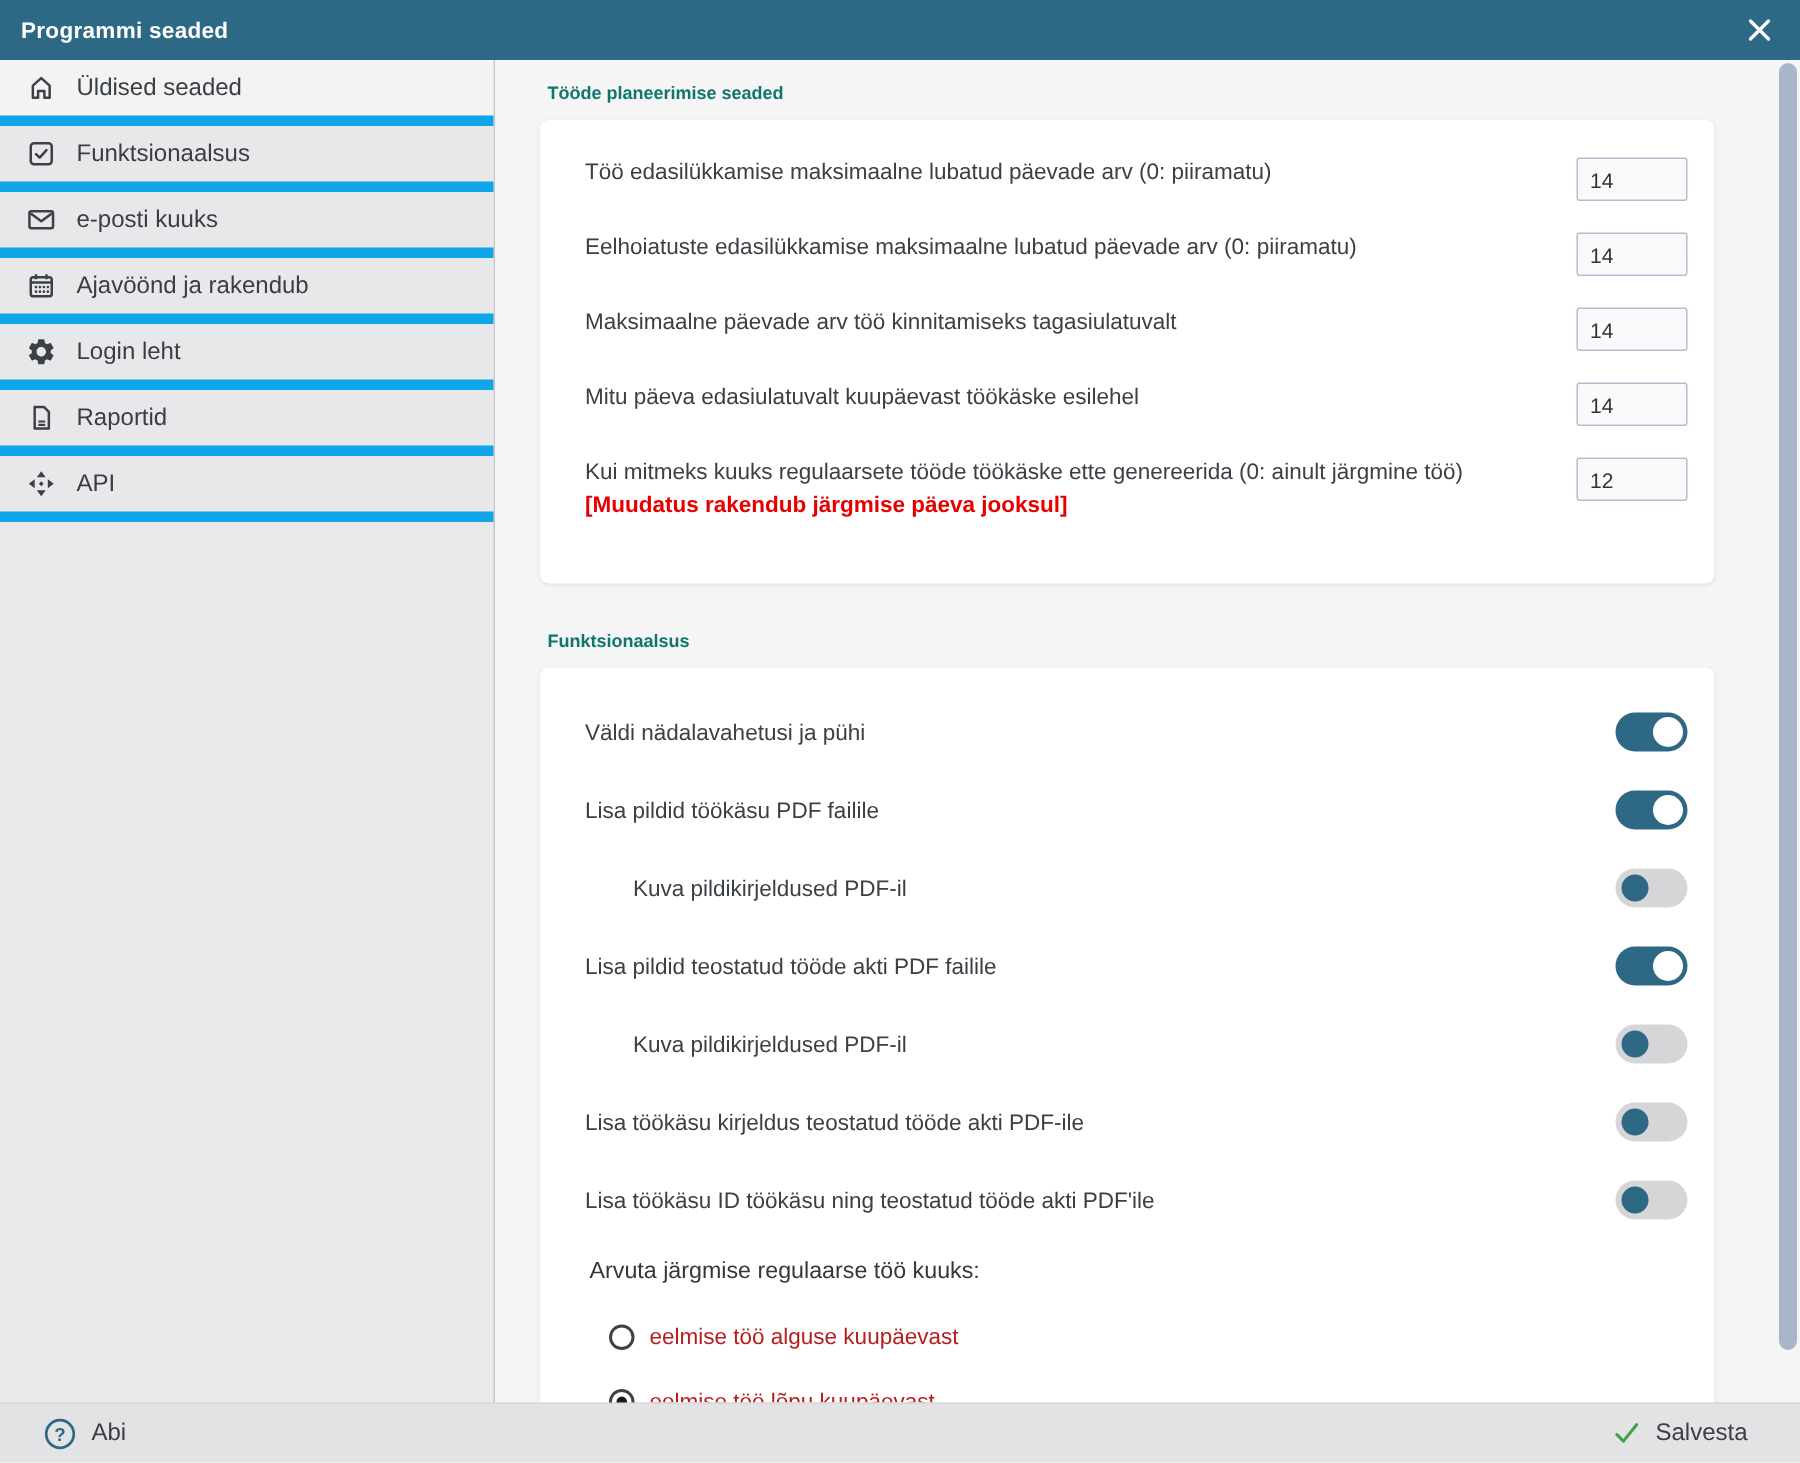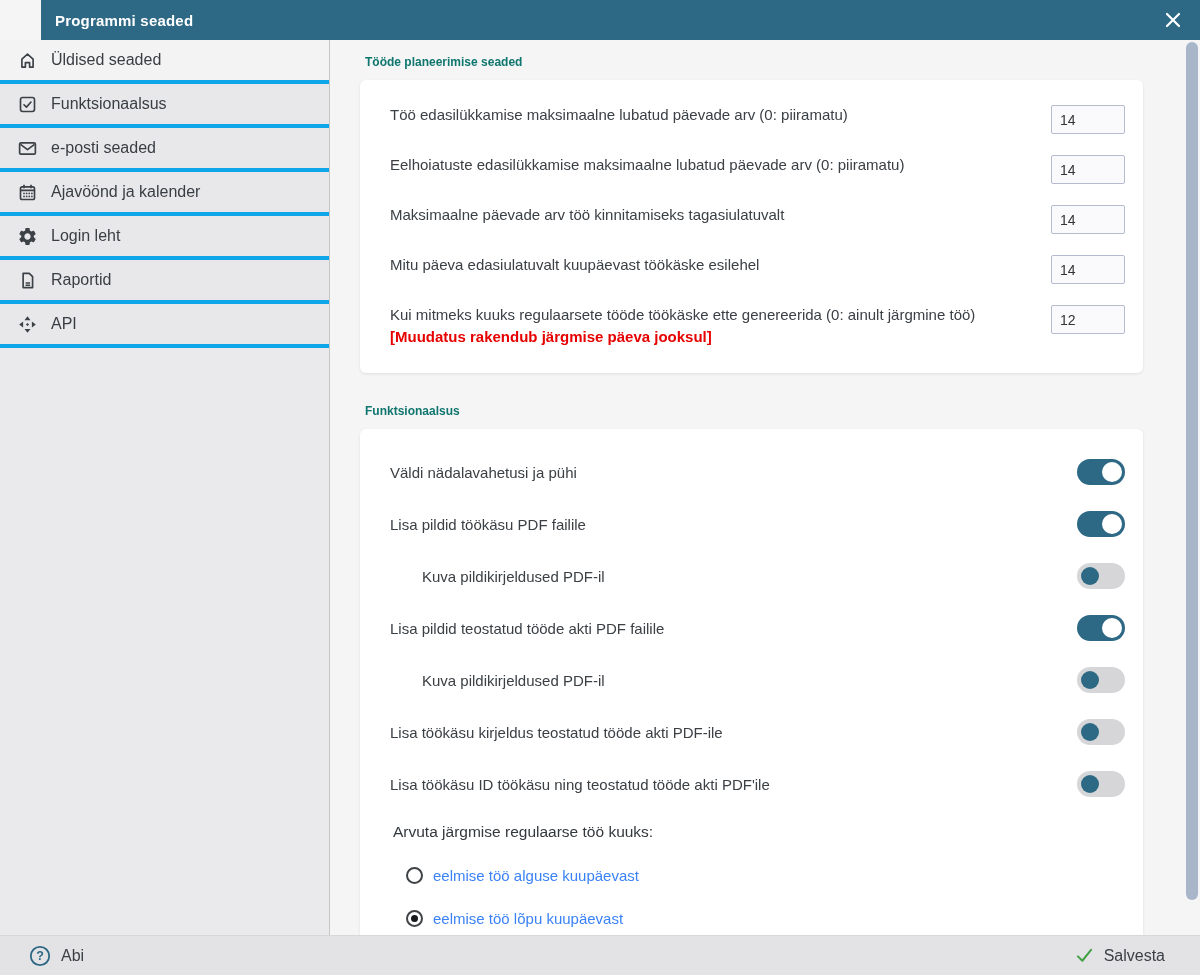--- a/index.html
+++ b/index.html
@@ -11,53 +11,52 @@
     overflow:hidden;
   }
   .window { position:relative; width:1200px; height:975px; display:flex; flex-direction:column; }
 
   
   .titlebar {
     height:40px; flex:0 0 40px;
     background:#2d6884;
     display:flex; align-items:center;
     padding:0 14px;
-    margin-left:41px;
   }
   .titlebar .title { color:#ffffff; font-size:15px; font-weight:bold; letter-spacing:.2px; }
   .close-btn { margin-left:auto; width:26px; height:26px; display:flex; align-items:center; justify-content:center; cursor:pointer; }
 
   
   .layout { flex:1 1 auto; display:flex; min-height:0; }
 
   
   .sidebar { width:330px; flex:0 0 330px; background:#eaeaec; border-right:1px solid #c6c6c8; }
   .side-item {
     height:44px; display:flex; align-items:center; gap:13px;
     padding:0 16px; background:#e8e8ea;
-    border-bottom:4px solid #0ea5e9;
+    border-bottom:7px solid #0ea5e9;
     font-size:16px; color:#393e43; cursor:pointer;
   }
   .side-item[data-state="active"] { background:#f3f3f4; }
   .side-item .icon { width:22px; height:22px; display:flex; align-items:center; justify-content:center; }
 
   
   .main { flex:1 1 auto; background:#f5f5f6; padding:12px 57px 0 30px; overflow:hidden; }
   .section-title { font-size:12px; font-weight:bold; color:#0f766e; margin:0 0 0 5px; line-height:20px; }
   .section-title.second { margin-top:28px; }
   .card {
     margin-top:8px; background:#ffffff; border-radius:6px;
     box-shadow:0 1px 3px rgba(0,0,0,.09);
   }
   .card1 { padding:25px 18px 26px 30px; }
   .card2 { padding:30px 18px 30px 30px; }
 
   
   .num-row { display:flex; align-items:flex-start; justify-content:space-between; margin-bottom:21px; }
-  .num-row:last-child { margin-bottom:0; }
+  .num-row:last-child { margin-bottom:16px; }
   .num-row .lbl { font-size:15px; color:#3b4045; line-height:20px; }
   .num-row .note { font-size:15px; font-weight:bold; color:#e60000; line-height:20px; margin-top:2px; }
   input.num {
     width:74px; height:29px; flex:0 0 74px;
     border:1px solid #b6bccf; border-radius:2px;
     background:#fafafc; font-family:"Liberation Sans",sans-serif;
     font-size:14px; color:#333; padding:0 8px;
   }
 
   
@@ -66,21 +65,21 @@
   .tog-row.indent .lbl { padding-left:32px; }
   .toggle { width:48px; height:26px; border-radius:13px; position:relative; cursor:pointer; flex:0 0 48px; }
   .toggle[data-state="on"]  { background:#2d6884; }
   .toggle[data-state="off"] { background:#d6d6d8; }
   .toggle .knob { position:absolute; top:3px; border-radius:50%; }
   .toggle[data-state="on"]  .knob { width:20px; height:20px; right:3px; background:#ffffff; }
   .toggle[data-state="off"] .knob { width:18px; height:18px; left:4px; top:4px; background:#2d6884; }
 
   
   .radio-label { font-size:15.5px; color:#33383d; margin:14px 0 0 3px; }
-  .radio-row { display:flex; align-items:center; gap:10px; margin:26px 0 0 16px; cursor:pointer; font-size:15px; color:#3b82f6; }
+  .radio-row { display:flex; align-items:center; gap:10px; margin:26px 0 0 16px; cursor:pointer; font-size:15px; color:#b91c1c; }
   .radio { width:17px; height:17px; border:2px solid #3f4346; border-radius:50%; position:relative; flex:0 0 17px; }
   .radio-row[data-state="checked"] .radio::after {
     content:""; position:absolute; left:3px; top:3px; width:7px; height:7px;
     border-radius:50%; background:#17191b;
   }
 
   
   .footer {
     height:40px; flex:0 0 40px; background:#e3e3e5;
     display:flex; align-items:center; justify-content:space-between;
@@ -132,41 +131,41 @@
         <span>Funktsionaalsus</span>
       </div>
 
       <div class="side-item" data-state="normal">
         <span class="icon">
           <svg width="21" height="21" viewBox="0 0 24 24" fill="none" stroke="#3c4146" stroke-width="1.9">
             <rect x="3" y="5.5" width="18" height="13" rx="1.5"></rect>
             <path d="M4 7.2 L12 13.2 L20 7.2" stroke-linejoin="round"></path>
           </svg>
         </span>
-        <span>e-posti seaded</span>
+        <span>e-posti kuuks</span>
       </div>
 
       <div class="side-item" data-state="normal">
         <span class="icon">
           <svg width="21" height="21" viewBox="0 0 24 24" fill="none" stroke="#3c4146" stroke-width="1.9">
             <rect x="4" y="5.5" width="16" height="14.5" rx="2"></rect>
             <path d="M8 3.2 V7 M16 3.2 V7 M4 9.5 H20"></path>
             <g fill="#3c4146" stroke="none">
               <circle cx="8" cy="13" r="1"></circle>
                 <circle cx="11" cy="13" r="1"></circle>
                 <circle cx="14" cy="13" r="1"></circle>
                 <circle cx="17" cy="13" r="1"></circle>
               <circle cx="8" cy="16.5" r="1"></circle>
                 <circle cx="11" cy="16.5" r="1"></circle>
                 <circle cx="14" cy="16.5" r="1"></circle>
                 <circle cx="17" cy="16.5" r="1"></circle>
             </g>
           </svg>
         </span>
-        <span>Ajavöönd ja kalender</span>
+        <span>Ajavöönd ja rakendub</span>
       </div>
 
       <div class="side-item" data-state="normal">
         <span class="icon">
           <svg width="21" height="21" viewBox="0 0 24 24" fill="#3c4146">
             <path d="M19.14 12.94c.04-.3.06-.61.06-.94 0-.32-.02-.64-.07-.94l2.03-1.58c.18-.14.23-.41.12-.61l-1.92-3.32c-.12-.22-.37-.29-.59-.22l-2.39.96c-.5-.38-1.03-.7-1.62-.94l-.36-2.54c-.04-.24-.24-.41-.48-.41h-3.84c-.24 0-.43.17-.47.41l-.36 2.54c-.59.24-1.13.57-1.62.94l-2.39-.96c-.22-.08-.47 0-.59.22L2.74 8.87c-.12.21-.08.47.12.61l2.03 1.58c-.05.3-.09.63-.09.94s.02.64.07.94l-2.03 1.58c-.18.14-.23.41-.12.61l1.92 3.32c.12.22.37.29.59.22l2.39-.96c.5.38 1.03.7 1.62.94l.36 2.54c.05.24.24.41.48.41h3.84c.24 0 .44-.17.47-.41l.36-2.54c.59-.24 1.13-.56 1.62-.94l2.39.96c.22.08.47 0 .59-.22l1.92-3.32c.12-.22.07-.47-.12-.61l-2.01-1.58zM12 15.6c-1.98 0-3.6-1.62-3.6-3.6s1.62-3.6 3.6-3.6 3.6 1.62 3.6 3.6-1.62 3.6-3.6 3.6z"></path>
           </svg>
         </span>
         <span>Login leht</span>
       </div>

